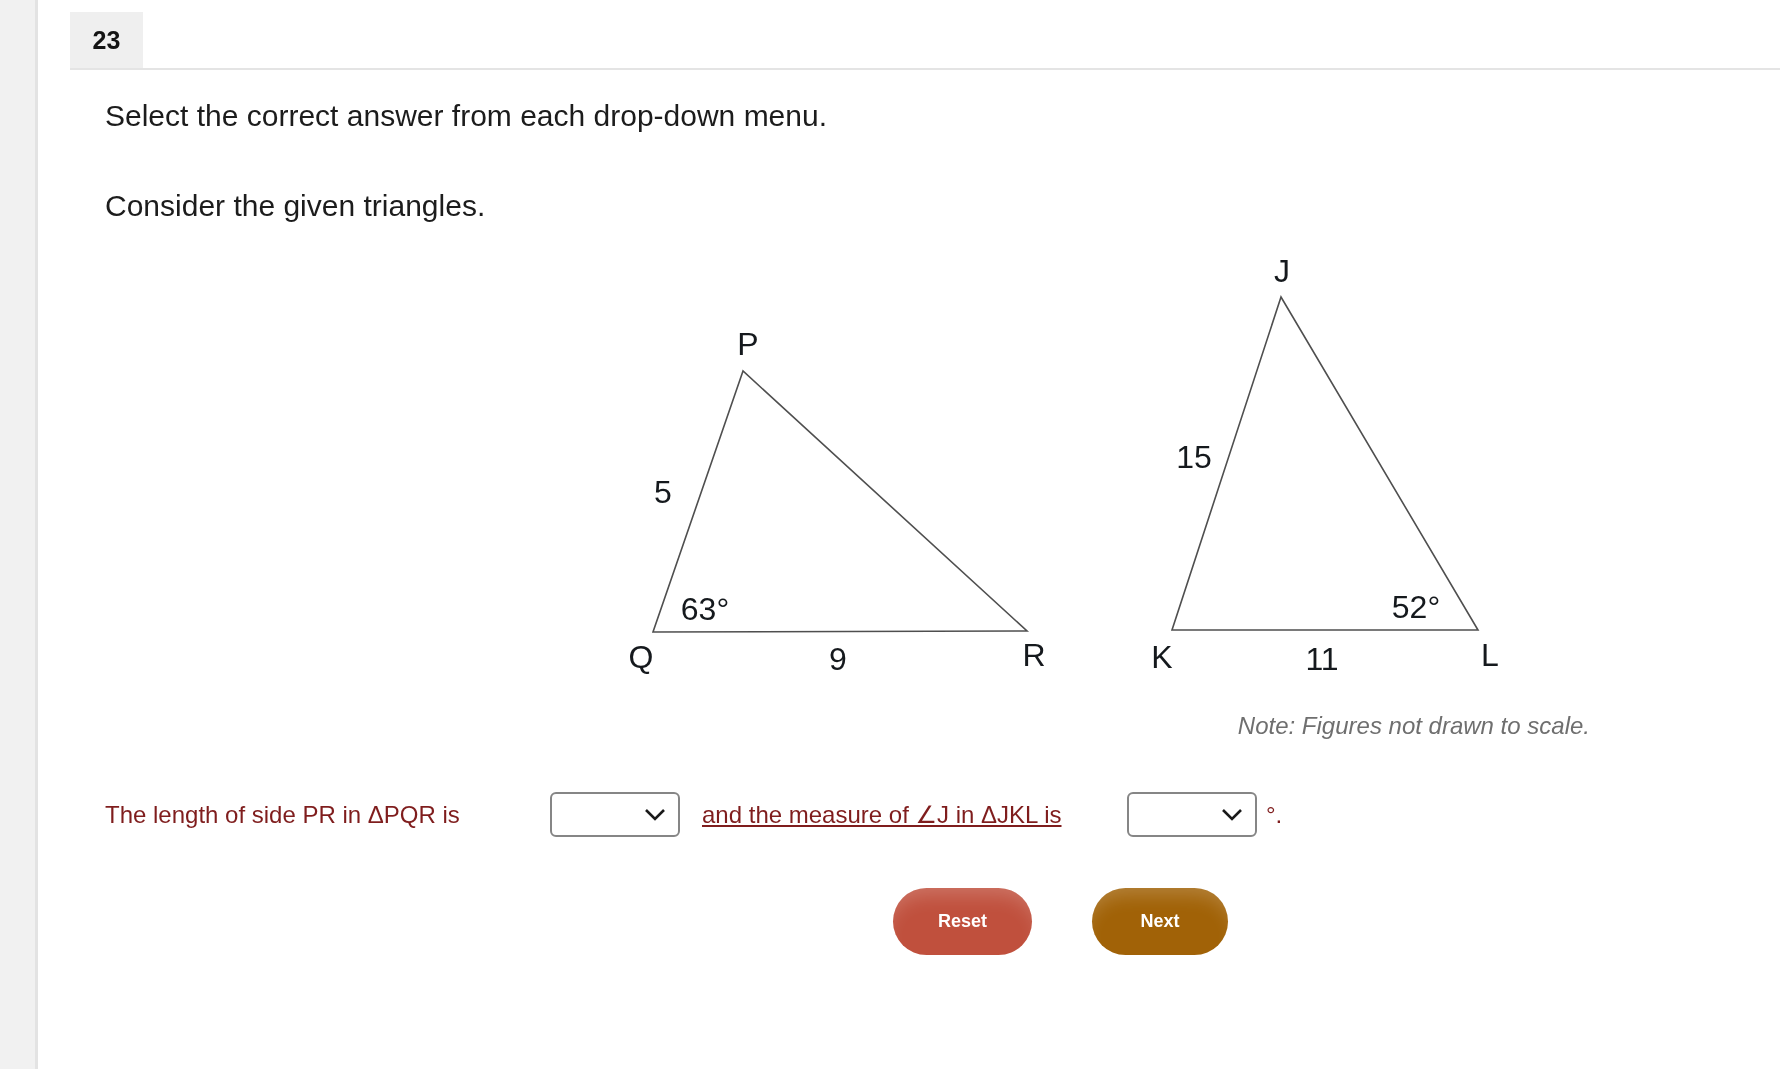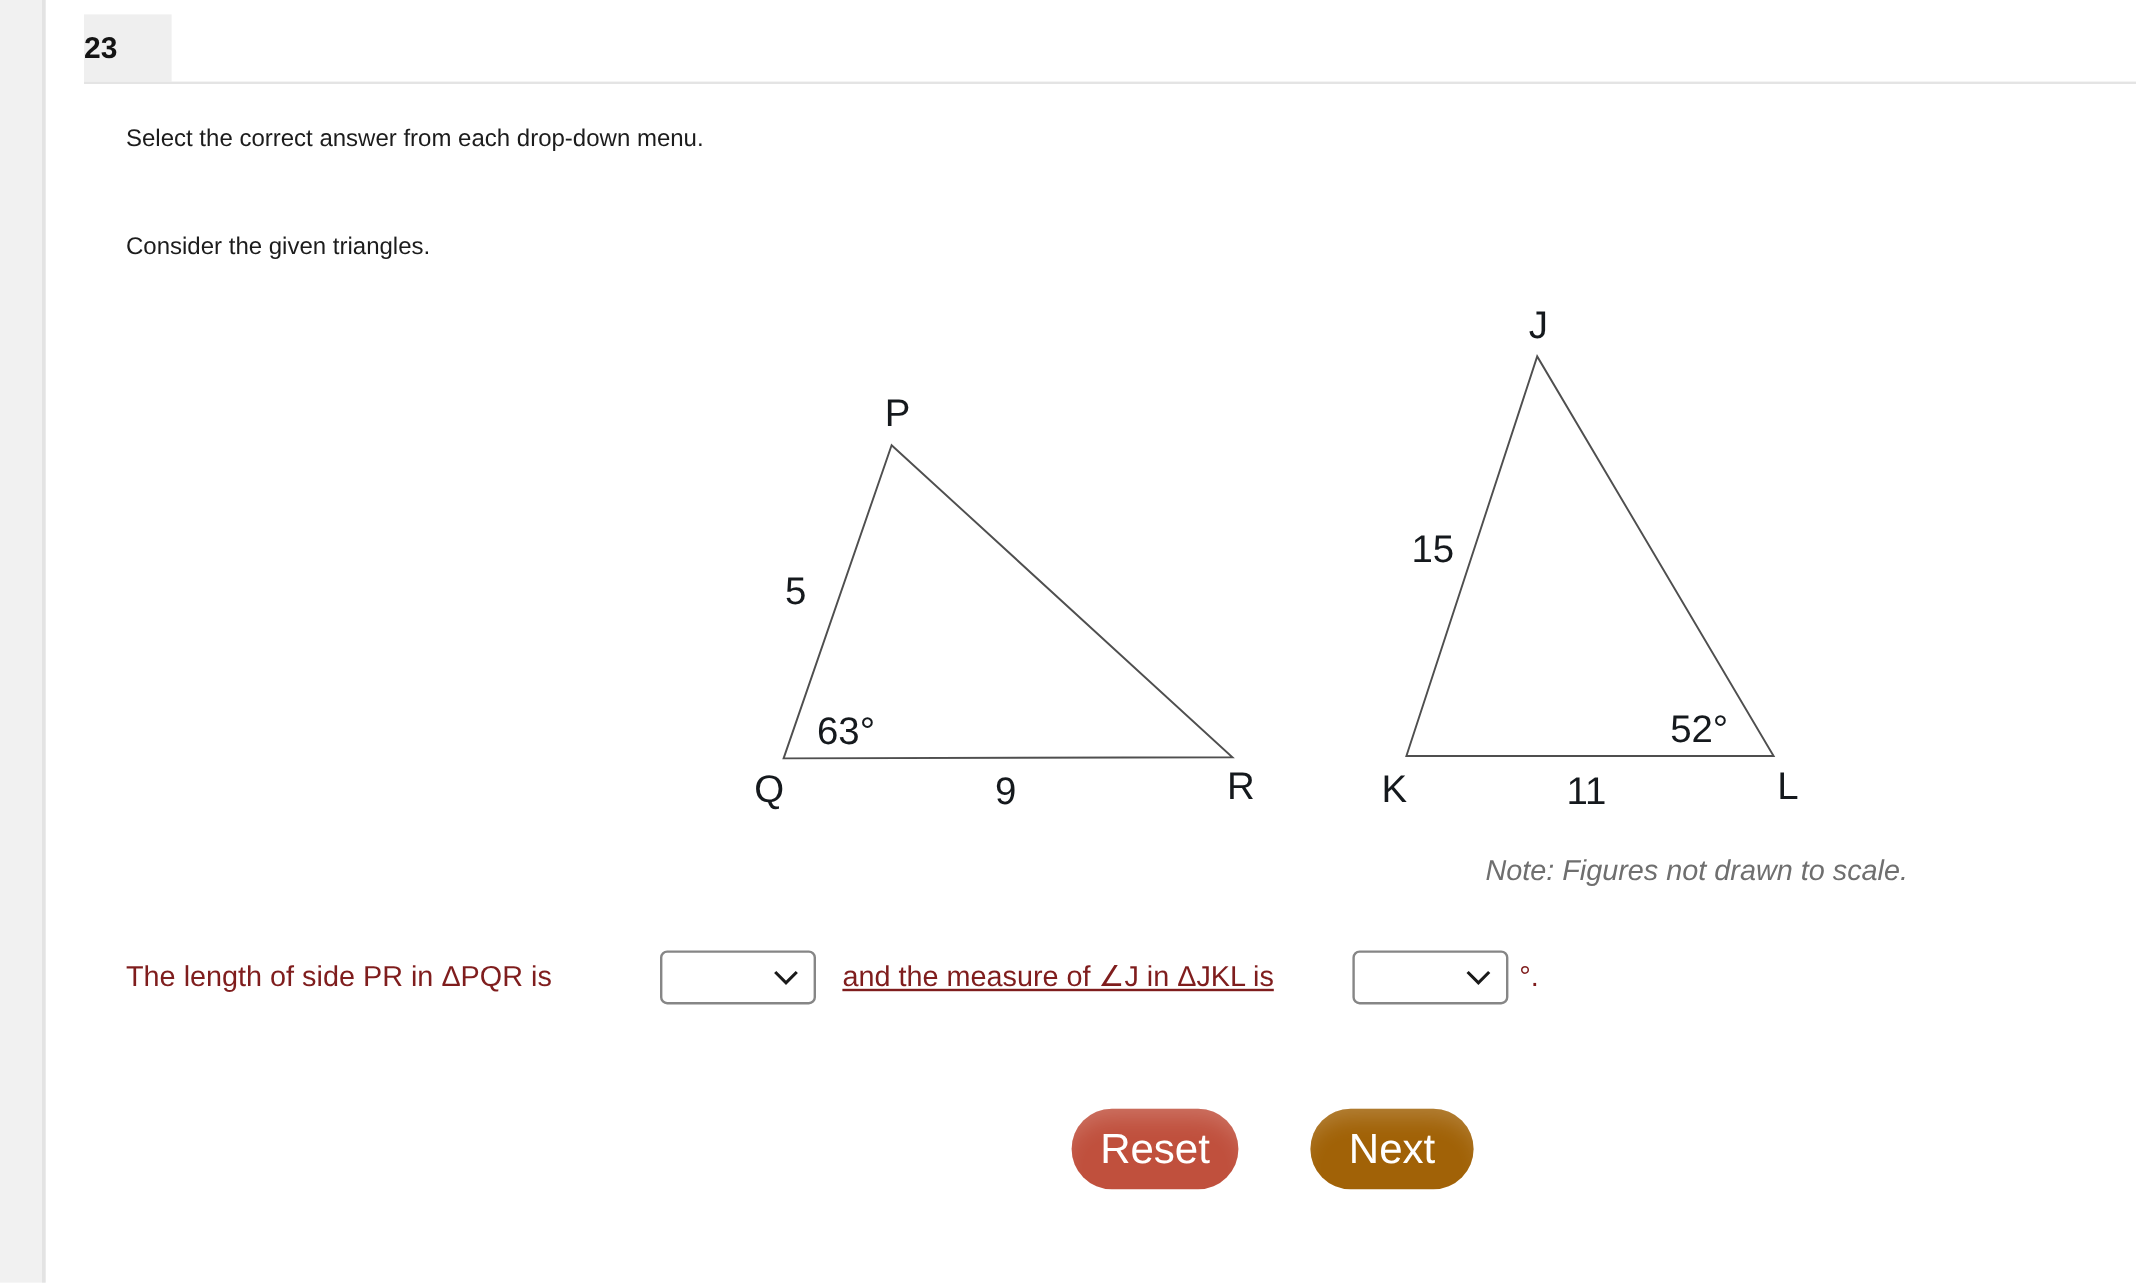--- a/index.html
+++ b/index.html
@@ -16,32 +16,32 @@
   .left-rail {
     left: 0; top: 0; width: 38px; height: 1069px;
     background: #f1f1f1;
     border-right: 3px solid #e3e3e3;
   }
 
   
   .question-tab {
     left: 70px; top: 12px; width: 73px; height: 56px;
     background: #efefef;
-    display: flex; align-items: center; justify-content: flex-start;
+    display: flex; align-items: center; justify-content: center;
     font-size: 25px; font-weight: 700; color: #141414;
     cursor: default;
   }
   .tab-divider {
     left: 70px; top: 68px; width: 1710px; height: 2px;
     background: #e4e4e4;
   }
 
   .instruction {
     left: 105px;
-    font-size: 20px; line-height: 32px; color: #1c1c1c;
+    font-size: 30px; line-height: 32px; color: #1c1c1c;
     white-space: nowrap;
   }
   .instruction.l1 { top: 100px; }
   .instruction.l2 { top: 190px; }
 
   
   .figure-svg { left: 540px; top: 230px; }
   .tri-line { fill: none; stroke: #4f4f4f; stroke-width: 1.6px; }
   .fig-label {
     font-family: "Liberation Sans", sans-serif;
@@ -76,24 +76,23 @@
   .dropdown.d1 { left: 550px; }
   .dropdown.d2 { left: 1127px; }
   .dropdown .value { flex: 1; font-size: 22px; color: #1c1c1c; padding-left: 10px; }
 
   
   .pill-btn {
     border: none;
     border-radius: 34px;
     color: #ffffff;
     font-family: "Liberation Sans", sans-serif;
-    font-size: 35px; font-weight: 400;
+    font-size: 18px; font-weight: 700;
     cursor: pointer;
     box-shadow: inset 0 16px 20px -10px rgba(255,255,255,0.22);
-    margin-top: 36px;
   }
   .reset-btn { left: 893px; top: 888px; width: 139px; height: 67px; background: #c0503d; }
   .next-btn  { left: 1092px; top: 888px; width: 136px; height: 67px; background: #418ed6; }
 </style>
 </head>
 <body>
 
 <div class="abs left-rail"></div>
 
 <div class="abs question-tab">

